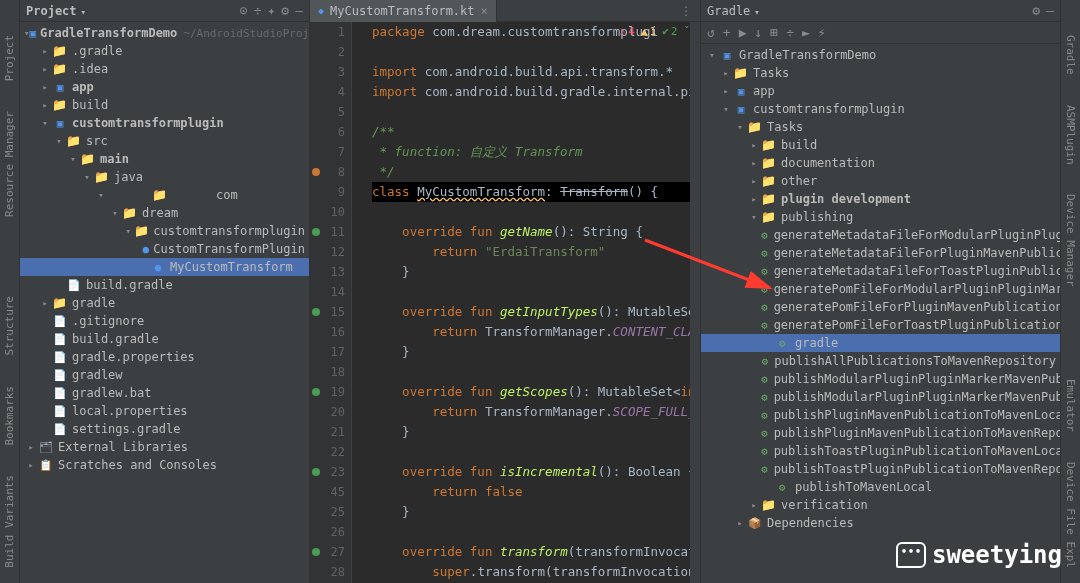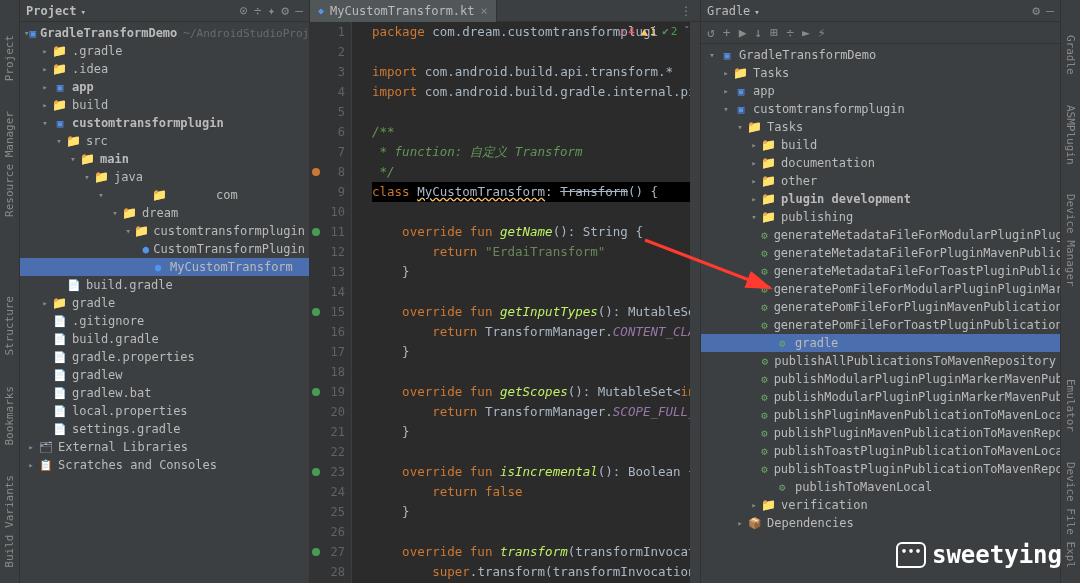--- a/index.html
+++ b/index.html
@@ -272,21 +272,21 @@
           <div class="gutter-line">14</div>
           <div class="gutter-line">15<span class="gutter-mark green"></span></div>
           <div class="gutter-line">16</div>
           <div class="gutter-line">17</div>
           <div class="gutter-line">18</div>
           <div class="gutter-line">19<span class="gutter-mark green"></span></div>
           <div class="gutter-line">20</div>
           <div class="gutter-line">21</div>
           <div class="gutter-line">22</div>
           <div class="gutter-line">23<span class="gutter-mark green"></span></div>
-          <div class="gutter-line">24</div>
+          <div class="gutter-line">45</div>
           <div class="gutter-line">25</div>
           <div class="gutter-line">26</div>
           <div class="gutter-line">27<span class="gutter-mark green"></span></div>
           <div class="gutter-line">28</div>
           <div class="gutter-line">29</div>
         </div>
       <div class="code" id="code"><div class="code-line"><span class="kw">package</span> com.dream.customtransformplugi</div><div class="code-line"></div><div class="code-line"><span class="kw">import</span> com.android.build.api.transform.*</div><div class="code-line"><span class="kw">import</span> com.android.build.gradle.internal.pipeline.Tra</div><div class="code-line"></div><div class="code-line"><span class="cmt">/**</span></div><div class="code-line"><span class="cmt"> * function: 自定义 Transform</span></div><div class="code-line"><span class="cmt"> */</span></div><div class="code-line hl"><span class="kw">class</span> <span class="warn">MyCustomTransform</span>: <span class="strike">Transform</span>() {</div><div class="code-line"></div><div class="code-line">    <span class="kw">override fun</span> <span class="fn">getName</span>(): String {</div><div class="code-line">        <span class="kw">return</span> <span class="str">"ErdaiTransform"</span></div><div class="code-line">    }</div><div class="code-line"></div><div class="code-line">    <span class="kw">override fun</span> <span class="fn">getInputTypes</span>(): MutableSet&lt;</div><div class="code-line">        <span class="kw">return</span> TransformManager.<span class="const">CONTENT_CLASS</span></div><div class="code-line">    }</div><div class="code-line"></div><div class="code-line">    <span class="kw">override fun</span> <span class="fn">getScopes</span>(): MutableSet&lt;<span class="kw">in</span> </div><div class="code-line">        <span class="kw">return</span> TransformManager.<span class="const">SCOPE_FULL_PROJECT</span></div><div class="code-line">    }</div><div class="code-line"></div><div class="code-line">    <span class="kw">override fun</span> <span class="fn">isIncremental</span>(): Boolean {</div><div class="code-line">        <span class="kw">return false</span></div><div class="code-line">    }</div><div class="code-line"></div><div class="code-line">    <span class="kw">override fun</span> <span class="fn">transform</span>(transformInvocation: </div><div class="code-line">        <span class="kw">super</span>.transform(transformInvocation)</div><div class="code-line">        printLog()</div></div>
       <div class="scrollbar-v"></div>
     </div>
   </div>

